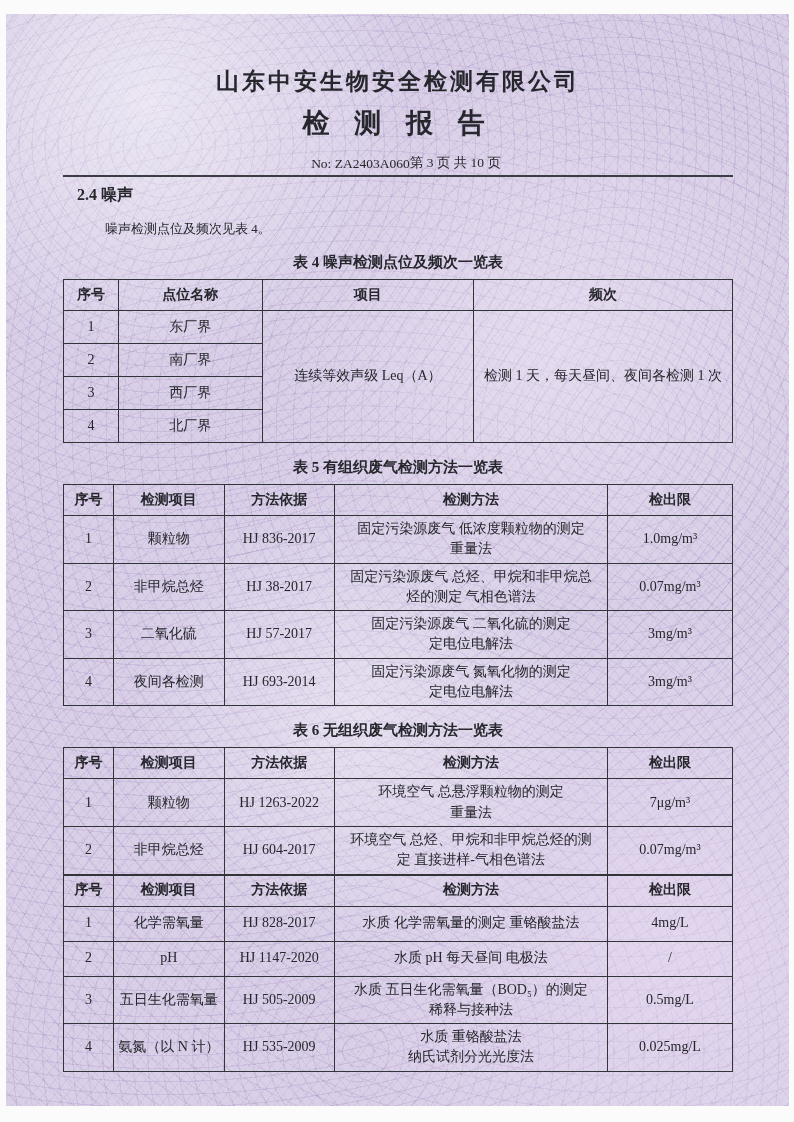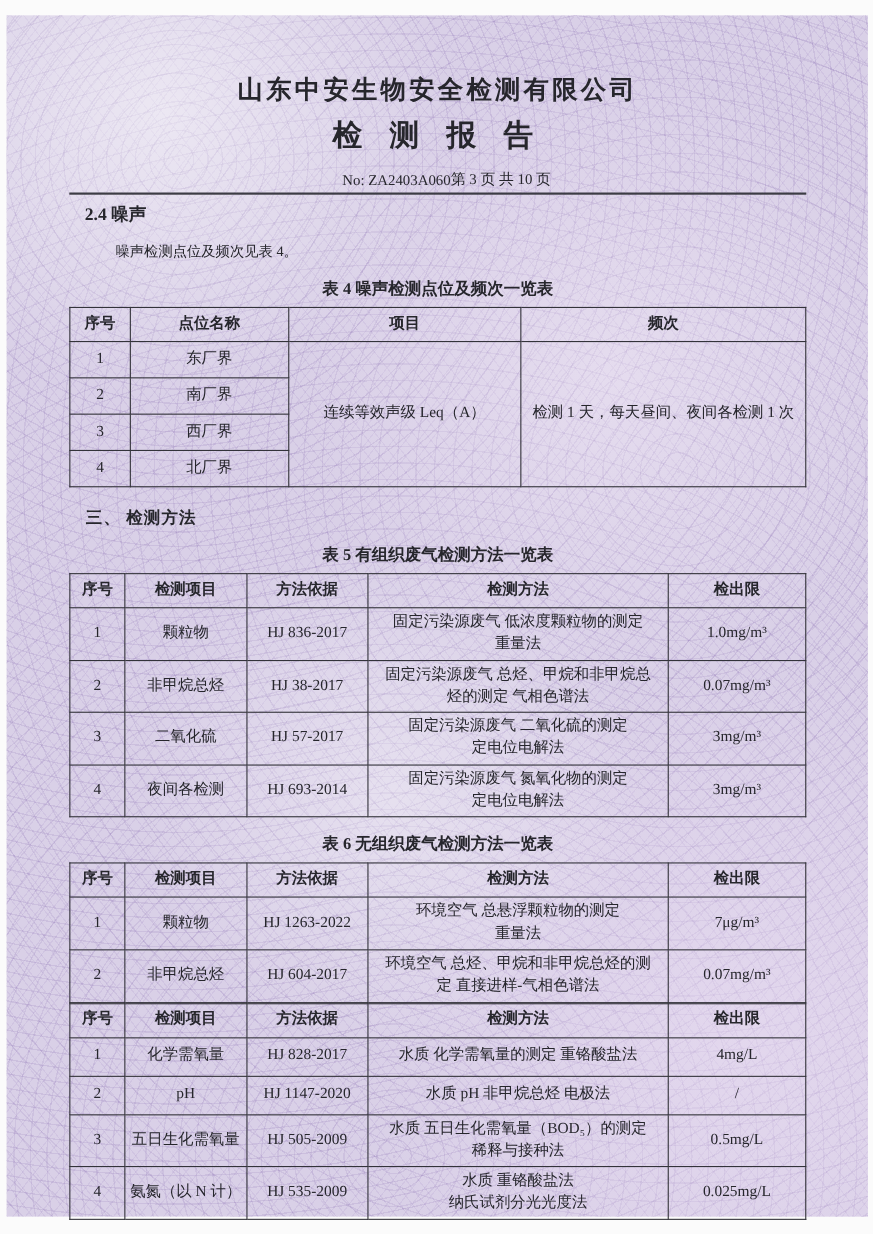--- a/index.html
+++ b/index.html
@@ -164,21 +164,20 @@
           <td>3</td>
           <td>西厂界</td>
         </tr>
         <tr>
           <td>4</td>
           <td>北厂界</td>
         </tr>
       </tbody>
     </table>
 
-    <div class="sec-heading2">三、 检测方法</div>
 
     <div class="caption">表 5 有组织废气检测方法一览表</div>
     <table class="t t5">
       <colgroup>
         <col style="width:7.5%">
           <col style="width:16.5%">
           <col style="width:16.5%">
           <col style="width:40.8%">
           <col style="width:18.7%">
       </colgroup>
@@ -287,21 +286,21 @@
           <td class="short">1</td>
           <td>化学需氧量</td>
           <td>HJ 828-2017</td>
           <td class="pre">水质 化学需氧量的测定 重铬酸盐法</td>
           <td>4mg/L</td>
         </tr>
         <tr>
           <td class="short">2</td>
           <td>pH</td>
           <td>HJ 1147-2020</td>
-          <td class="pre">水质 pH 非甲烷总烃 电极法</td>
+          <td class="pre">水质 pH 每天昼间 电极法</td>
           <td>/</td>
         </tr>
         <tr>
           <td class="tall">3</td>
           <td>五日生化需氧量</td>
           <td>HJ 505-2009</td>
           <td class="pre">水质 五日生化需氧量（BOD₅）的测定
 稀释与接种法</td>
           <td>0.5mg/L</td>
         </tr>

